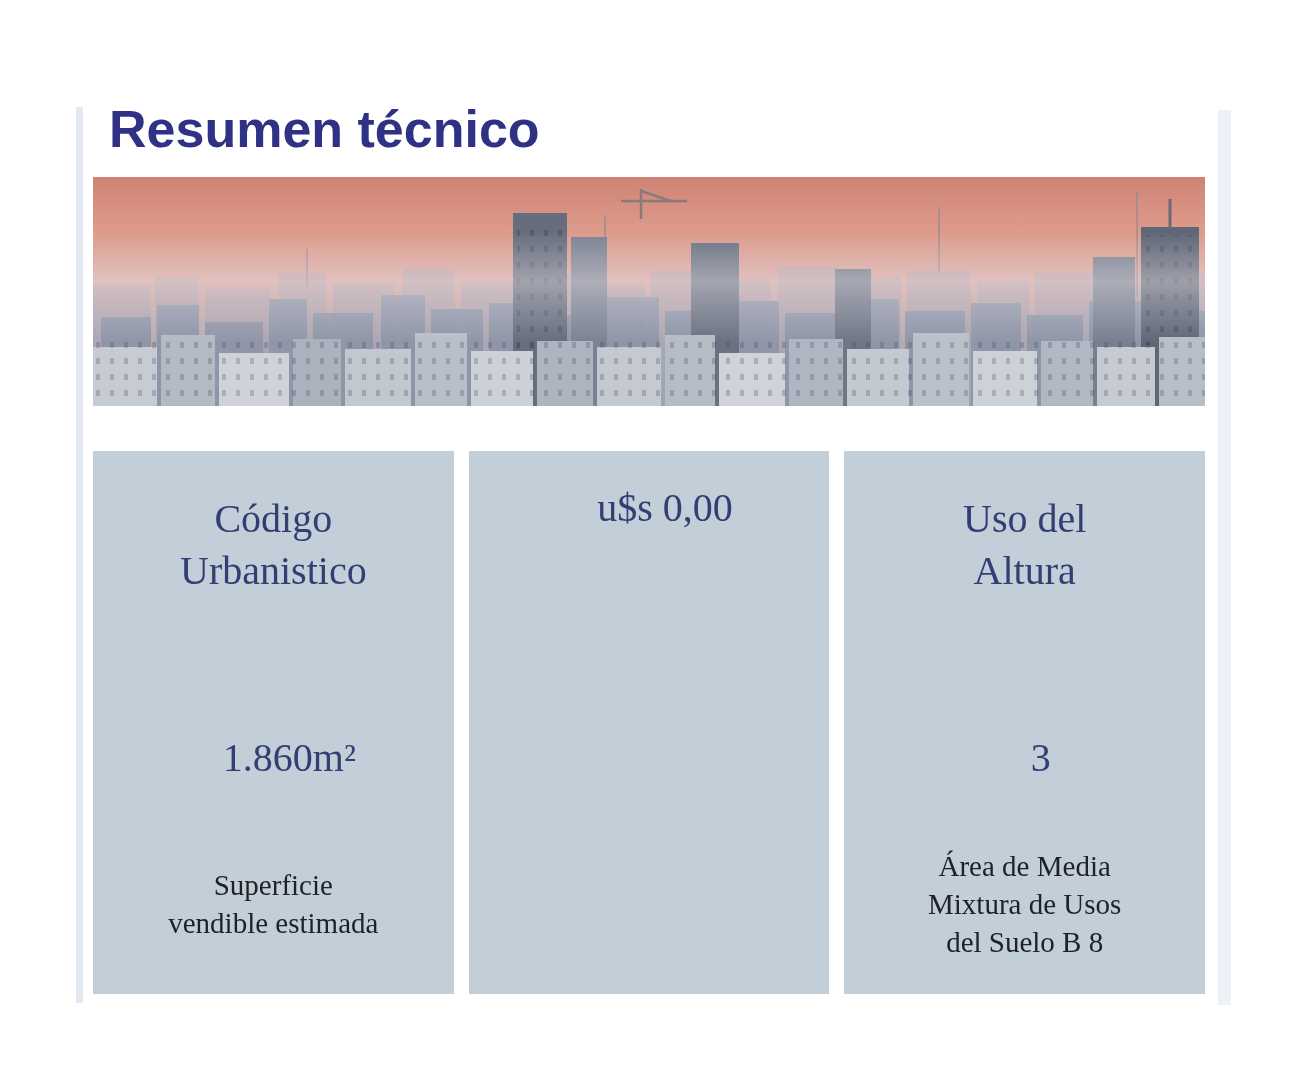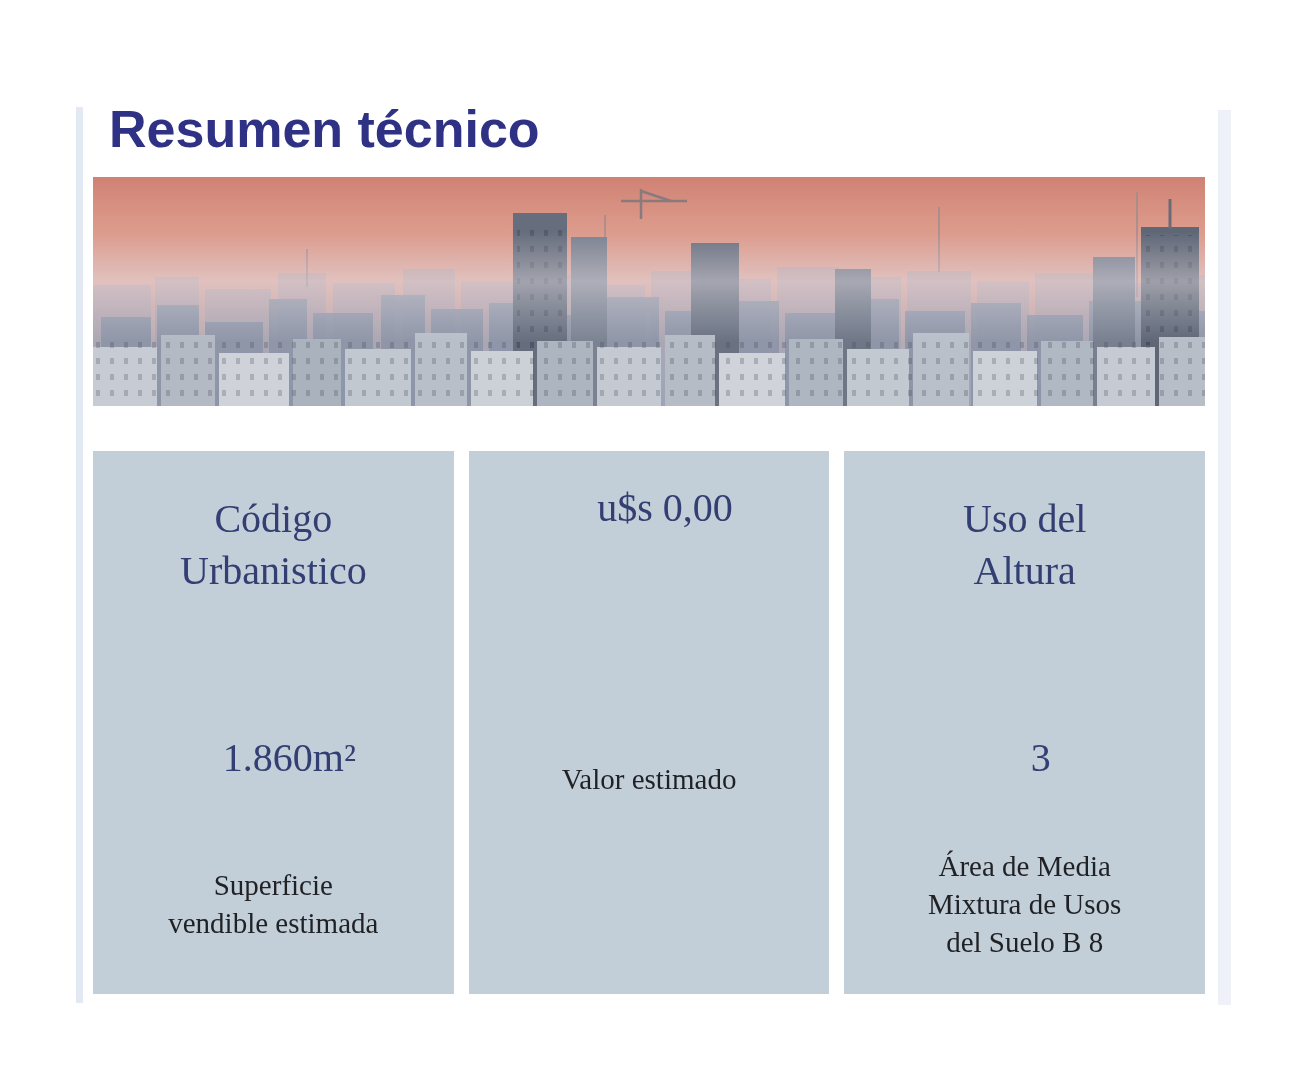--- a/index.html
+++ b/index.html
@@ -176,21 +176,20 @@
     <div class="card">
       <div class="card-title">Código
 Urbanistico</div>
       <div class="card-value">1.860m²</div>
       <div class="card-label">Superficie
 vendible estimada</div>
     </div>
 
     <div class="card">
       <div class="card-value">u$s 0,00</div>
-      <div class="card-label">Valor estimado</div>
     </div>
 
 
     <div class="card">
       <div class="card-title">Uso del
 Altura</div>
       <div class="card-value">3</div>
       <div class="card-label">Área de Media
 Mixtura de Usos
 del Suelo B 8</div>

